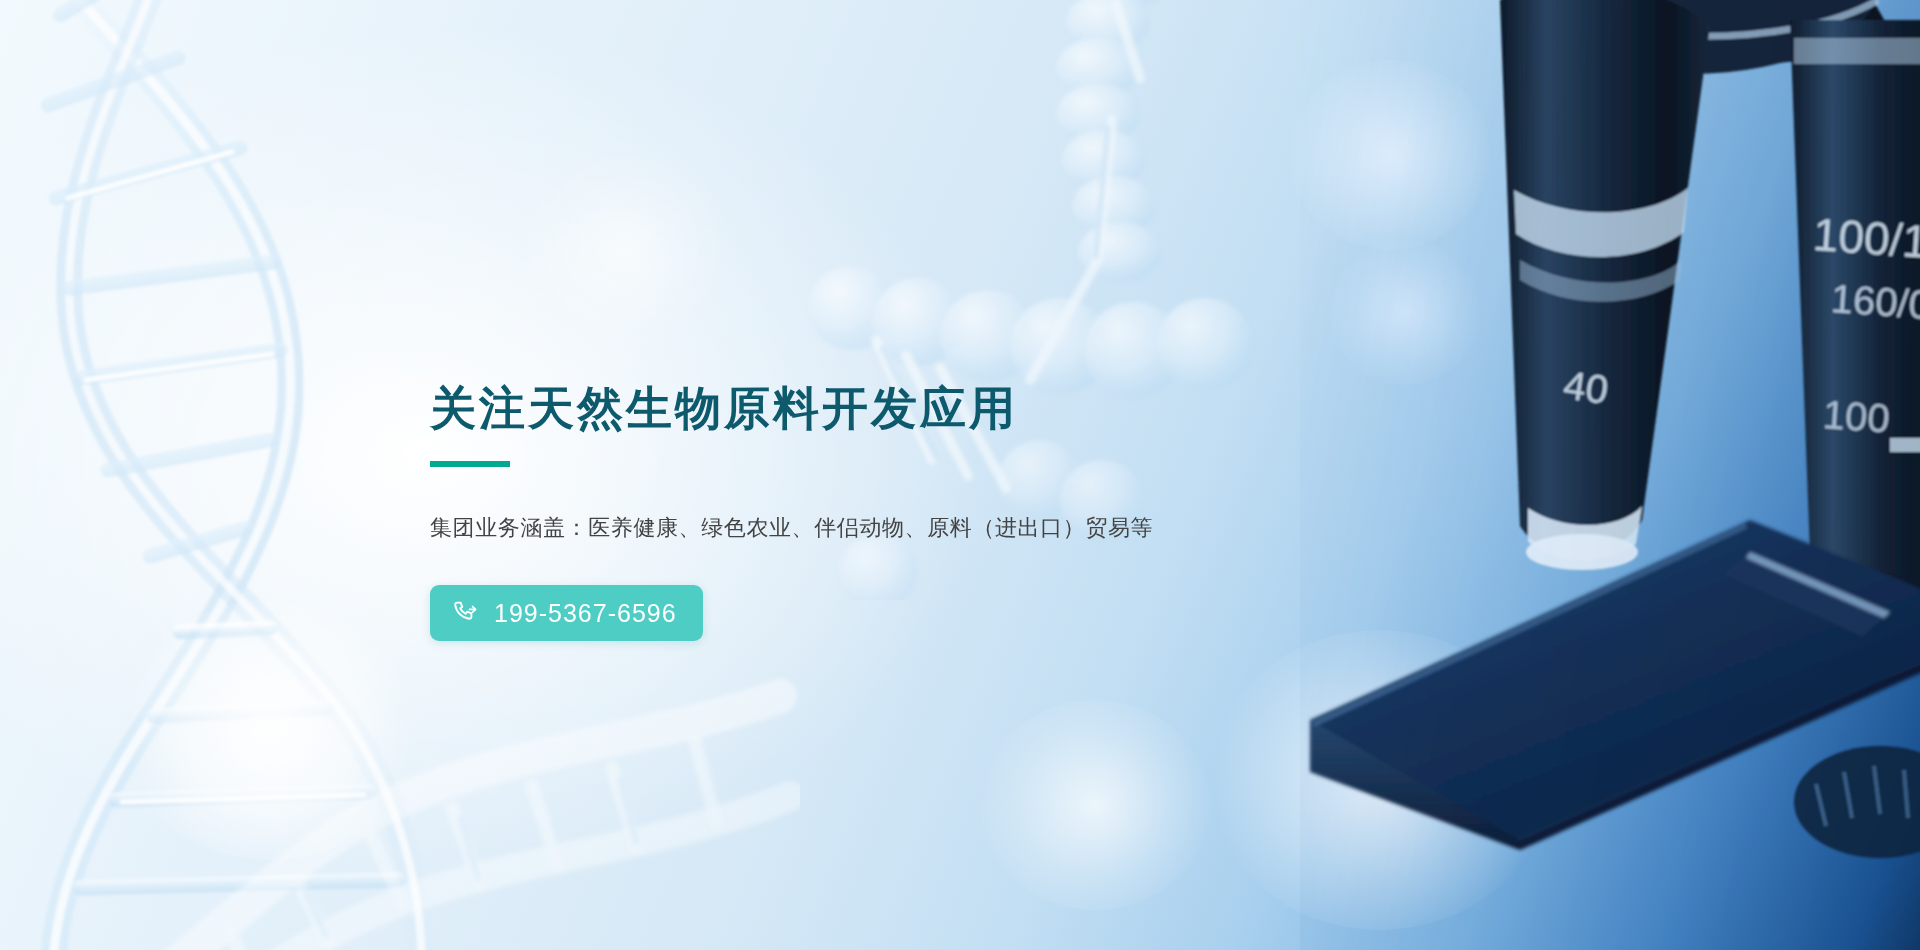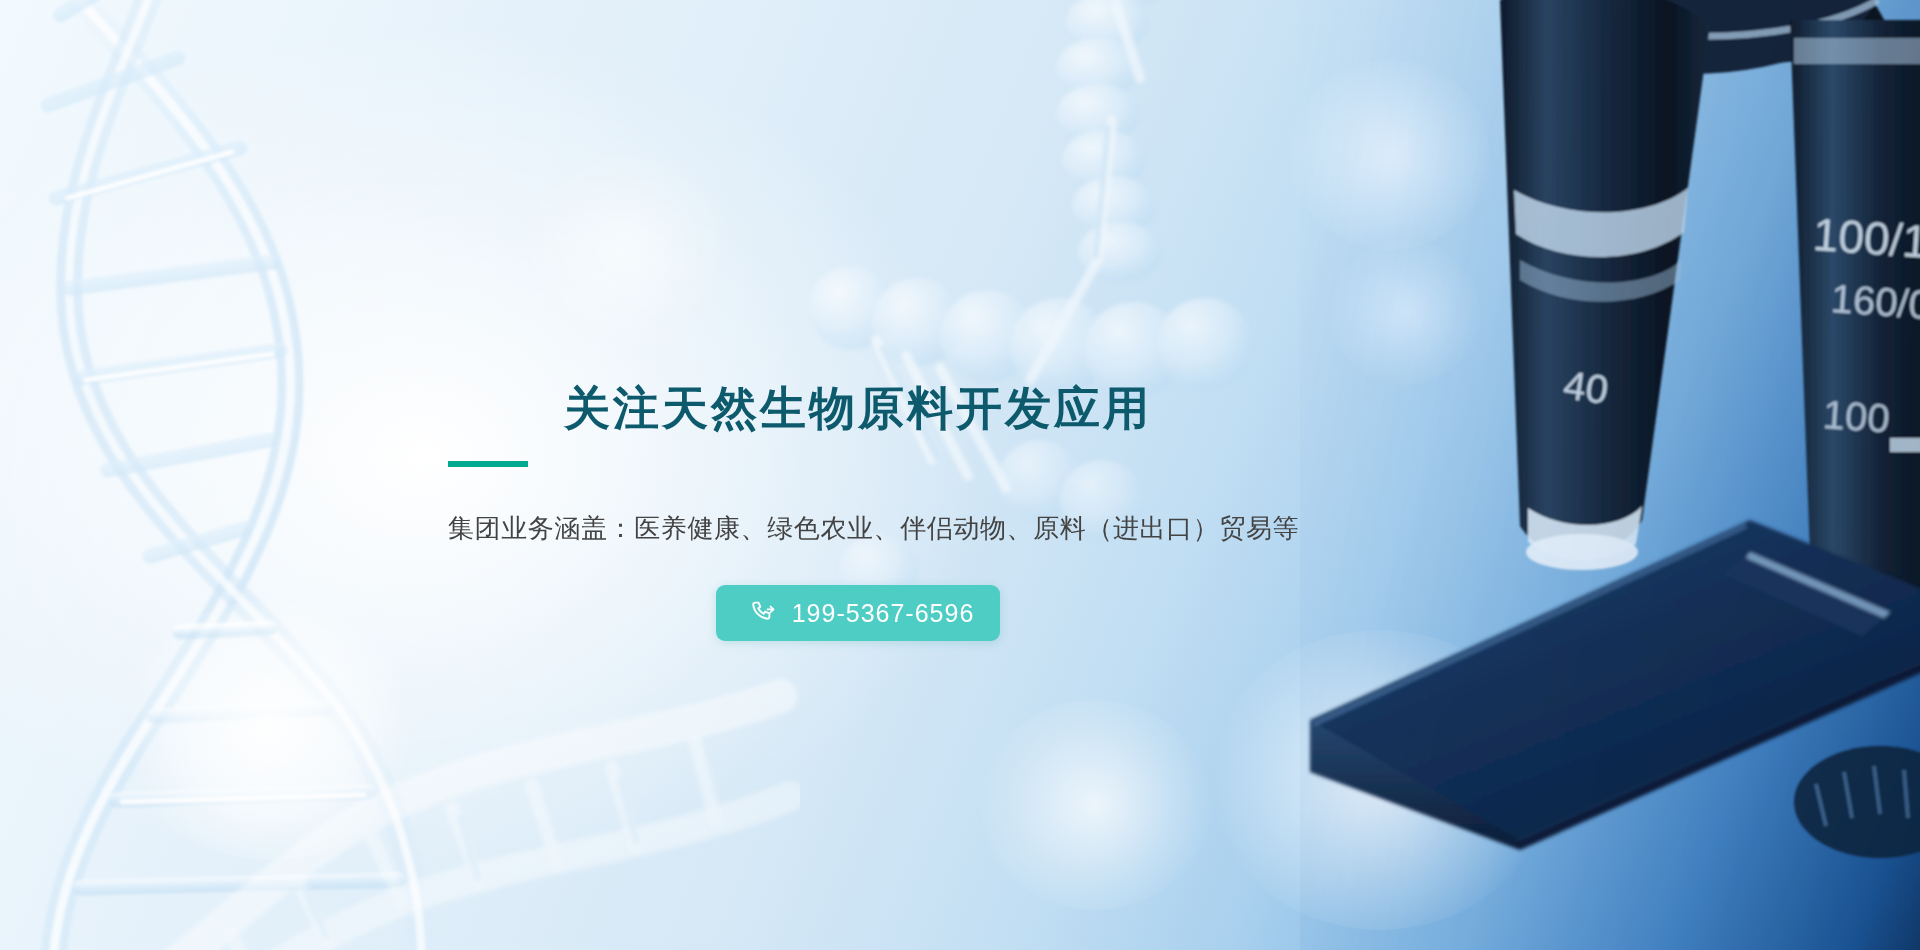--- a/index.html
+++ b/index.html
@@ -68,53 +68,52 @@
   
   .right-wash {
     position:absolute; right:0; top:0; width:620px; height:950px;
     background:linear-gradient(100deg, rgba(120,180,228,0) 0%, rgba(74,140,203,.18) 38%, rgba(29,92,158,.26) 70%, rgba(18,63,114,.30) 100%);
     mix-blend-mode:multiply; opacity:.55;
   }
 
   
   .content {
     position:absolute;
-    left:448px; top:382px;
+    left:430px; top:382px;
     width:820px;
     z-index:20;
-    text-align:center;
   }
   .headline {
     font-size:46px;
     font-weight:700;
     letter-spacing:3px;
     line-height:1.16;
     color:#0d5a6d;
     white-space:nowrap;
   }
   .rule {
     width:80px; height:6px;
     background:#00a98f;
     margin-top:26px;
   }
   .desc { margin-top:40px; }
   .desc-line {
-    font-size:26px;
+    font-size:22px;
     line-height:42px;
     letter-spacing:.6px;
     color:#434343;
     white-space:nowrap;
   }
   .cta {
     display:inline-flex;
     align-items:center;
     gap:14px;
     margin-top:36px;
     height:56px;
-    padding:0 26px 0 34px;
+    padding:0 26px 0 22px;
     background:#4ecdc4;
     border-radius:9px;
     border:none;
     cursor:pointer;
     text-decoration:none;
     box-shadow:0 2px 10px rgba(40,150,150,.18);
   }
   .cta-icon { width:28px; height:28px; flex:none; display:block; }
   .cta-text {
     font-size:25px;

